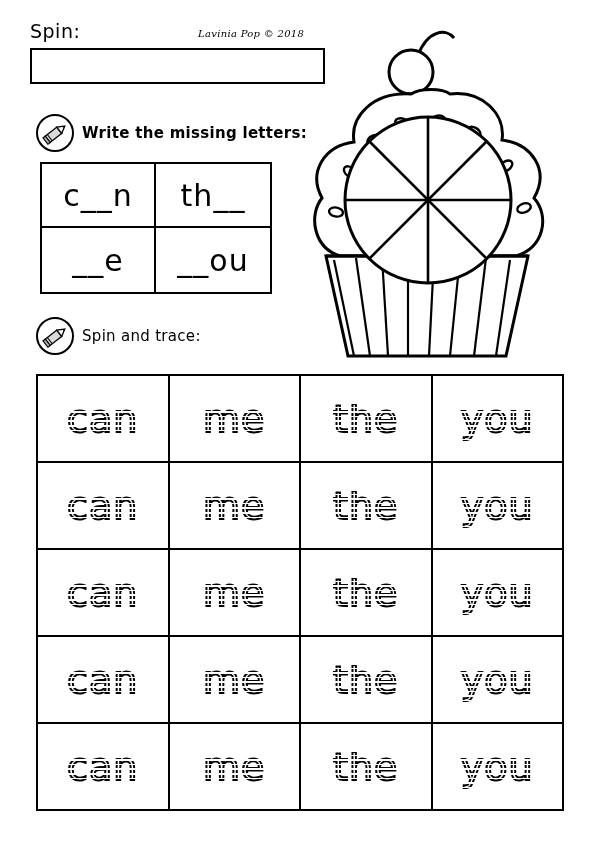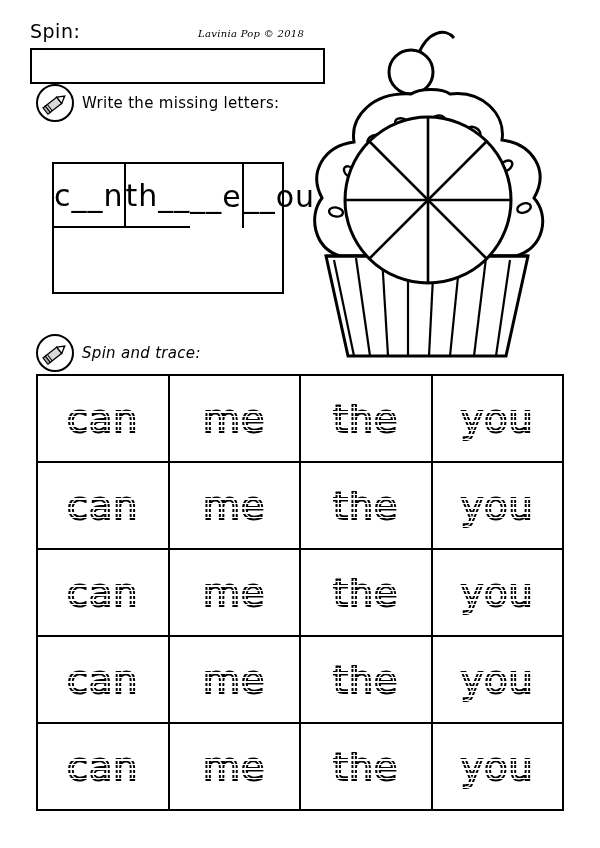--- a/index.html
+++ b/index.html
@@ -45,48 +45,48 @@
     letter-spacing: .3px;
   }
 
   
   .instr {
     position: absolute;
     display: flex;
     align-items: center;
     gap: 8px;
   }
-  .instr-1 { left: 36px; top: 84px; }
-  .instr-2 { left: 36px; top: 334px; font-style: italic; }
+  .instr-1 { left: 36px; top: 114px; font-weight: bold; }
+  .instr-2 { left: 36px; top: 317px; }
   .instr-text {
     font-size: 15px;
     letter-spacing: .3px;
   }
   .pencil-badge {
     width: 38px;
     height: 38px;
     border: 2px solid #000;
     border-radius: 50%;
     position: relative;
     box-sizing: border-box;
     flex: 0 0 auto;
   }
   .pencil-badge svg { position: absolute; left: 0; top: 0; }
 
   
   .letters-grid {
     position: absolute;
-    left: 52px;
+    left: 40px;
     top: 162px;
     width: 232px;
     height: 132px;
     border: 2px solid #000;
     box-sizing: border-box;
     display: grid;
-    grid-template-columns: 1fr 1fr 1fr 1fr;
+    grid-template-columns: 1fr 1fr;
     grid-template-rows: 1fr 1fr;
   }
   .letters-grid .cell {
     border-right: 2px solid #000;
     border-bottom: 2px solid #000;
     box-sizing: border-box;
     display: flex;
     align-items: center;
     justify-content: center;
     font-size: 30px;

